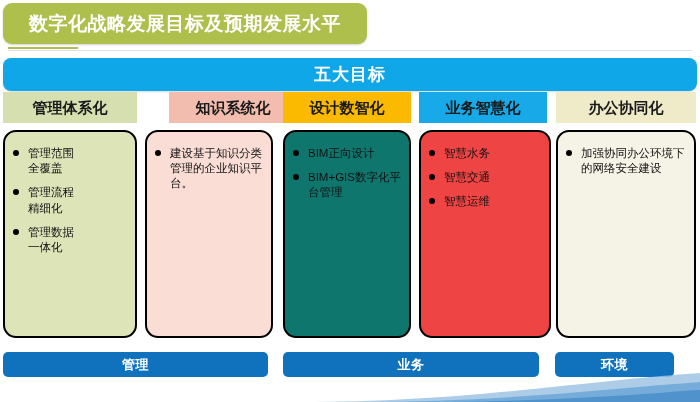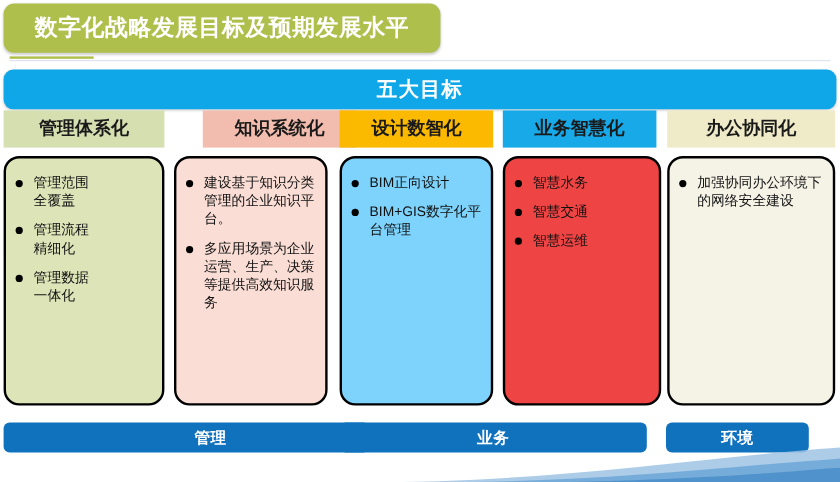--- a/index.html
+++ b/index.html
@@ -98,29 +98,28 @@
           </ul>
         </div>
       </div>
       <div class="col" style="left: 145px; width: 128px; padding-left: 24px;">
         <div class="col-head" style="background: rgb(242, 189, 174); width: 128px;">
           <span class="t">知识系统化</span>
         </div>
         <div class="col-card" style="background: rgb(250, 221, 213); width: 128px;">
           <ul class="bullets">
             <li>建设基于知识分类管理的企业知识平台。</li>
-            <li>多应用场景为企业运营、生产、决策等提供高效知识服务</li>
           </ul>
         </div>
       </div>
       <div class="col" style="left: 283px; width: 128px;">
         <div class="col-head" style="background: rgb(251, 185, 0); width: 128px;">
           <span class="t">设计数智化</span>
         </div>
-        <div class="col-card" style="background: #7dd3fc; width: 128px;">
+        <div class="col-card" style="background: #0f766e; width: 128px;">
           <ul class="bullets">
             <li>BIM正向设计</li>
             <li>BIM+GIS数字化平台管理</li>
           </ul>
         </div>
       </div>
       <div class="col" style="left: 419px; width: 128px;">
         <div class="col-head" style="background: rgb(23, 169, 232); width: 128px;">
           <span class="t">业务智慧化</span>
         </div>
@@ -138,21 +137,21 @@
         </div>
         <div class="col-card" style="background: rgb(245, 242, 230); width: 140px;">
           <ul class="bullets">
             <li>加强协同办公环境下的网络安全建设</li>
           </ul>
         </div>
       </div>
     </div>
 
   <div id="foot">
-      <div class="footbar" style="left: 3px; width: 265px; background: rgb(16, 114, 189); padding-left: 40px;">
+      <div class="footbar" style="left: 3px; width: 265px; background: rgb(16, 114, 189);">
         <span class="t">管理</span>
       </div>
       <div class="footbar" style="left: 283px; width: 256px; background: rgb(16, 114, 189);">
         <span class="t">业务</span>
       </div>
       <div class="footbar" style="left: 555px; width: 119px; background: rgb(16, 114, 189);">
         <span class="t">环境</span>
       </div>
     </div>
 

